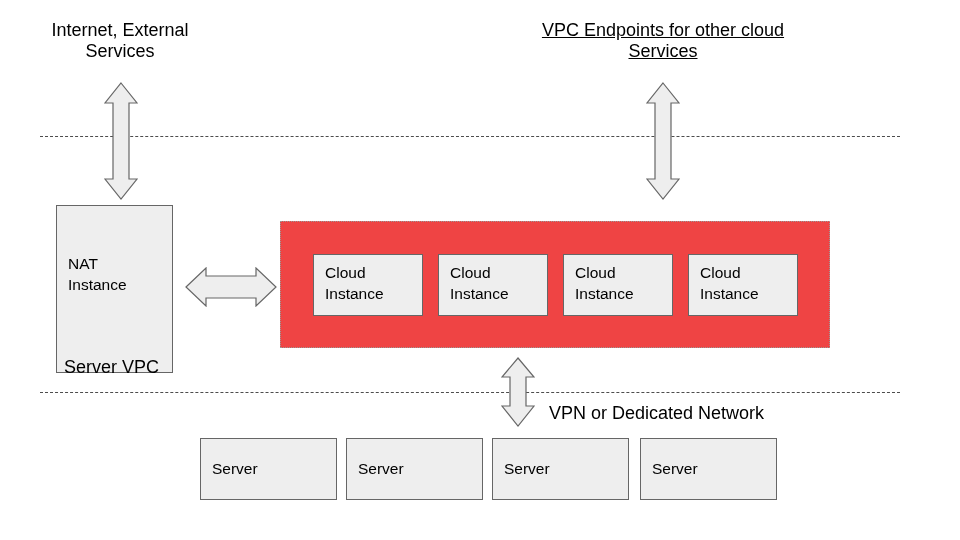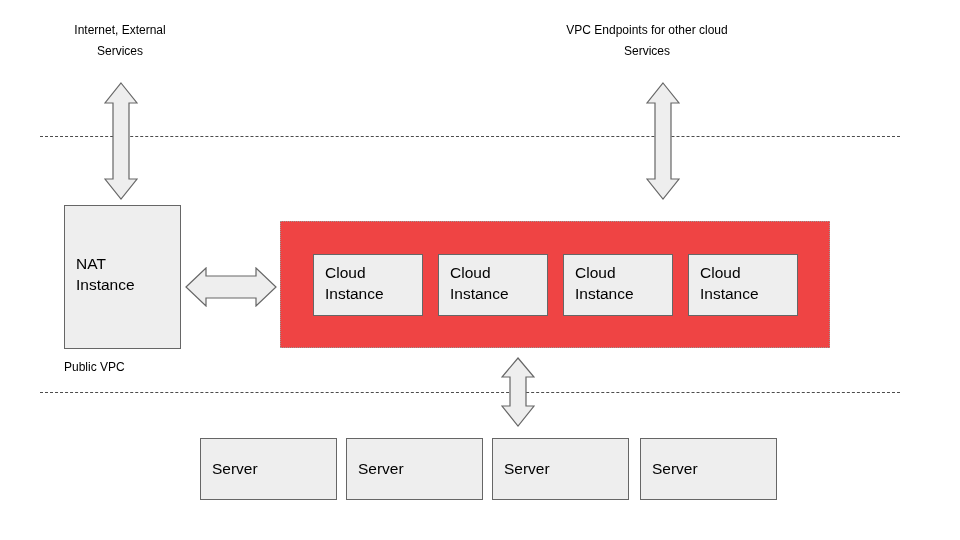--- a/index.html
+++ b/index.html
@@ -11,21 +11,21 @@
     position: relative;
     width: 960px;
     height: 540px;
     background: #ffffff;
     font-family: "Liberation Sans", sans-serif;
     color: #000000;
     overflow: hidden;
   }
   .txt {
     position: absolute;
-    font-size: 12px;
+    font-size: 18px;
     line-height: 21px;
     color: #000000;
     white-space: pre-line;
   }
   .txt.center { text-align: center; }
   .txt.left { text-align: left; }
 
   
   .box {
     position: absolute;
@@ -64,46 +64,46 @@
   .arrow svg { display: block; }
 </style>
 </head>
 <body>
 
 <div id="canvas">
 
   <div class="txt center" style="left:25px; top:20px; width:190px;">Internet, External
 Services</div>
 
-  <div class="txt center" style="left:502px; top:20px; width:290px;">VPC Endpoints for other cloud
+  <div class="txt center" style="left:518px; top:20px; width:290px;text-decoration:underline;">VPC Endpoints for other cloud
 Services</div>
 
   <div class="sep" style="left:40px; top:136px; width:860px;"></div>
 
   <div class="sep" style="left:40px; top:392px; width:860px;"></div>
 
   <div class="arrow" style="left:104px; top:82px;">
     <svg width="34" height="118" viewBox="0 0 34 118">
       <polygon points="17,1 33,21 25,21 25,97 33,97 17,117 1,97 9,97 9,21 1,21" fill="#eeeeee" stroke="#666666" stroke-width="1.2" stroke-linejoin="miter"></polygon>
     </svg>
   </div>
 
   <div class="arrow" style="left:646px; top:82px;">
     <svg width="34" height="118" viewBox="0 0 34 118">
       <polygon points="17,1 33,21 25,21 25,97 33,97 17,117 1,97 9,97 9,21 1,21" fill="#eeeeee" stroke="#666666" stroke-width="1.2" stroke-linejoin="miter"></polygon>
     </svg>
   </div>
 
 
-  <div class="box" style="left:64px; top:205px; width:117px; height:144px;">
+  <div class="box" style="left:56px; top:205px; width:117px; height:168px;">
     <span class="box-label" style="top:47px;">NAT
 Instance</span>
   </div>
 
-  <div class="txt left" style="left:64px; top:357px; width:160px;">Public VPC</div>
+  <div class="txt left" style="left:64px; top:357px; width:160px;">Server VPC</div>
 
   <div class="arrow" style="left:185px; top:267px;">
     <svg width="92" height="40" viewBox="0 0 92 40">
       <polygon points="1,20 21,1 21,9 71,9 71,1 91,20 71,39 71,31 21,31 21,39" fill="#eeeeee" stroke="#666666" stroke-width="1.2" stroke-linejoin="miter"></polygon>
     </svg>
   </div>
 
   <div class="cluster" style="left:280px; top:221px; width:550px; height:127px;">
 
     <div class="box" style="left:32px; top:32px; width:110px; height:62px;">
@@ -127,20 +127,21 @@
     </div>
   </div>
 
 
   <div class="arrow" style="left:501px; top:357px;">
     <svg width="34" height="70" viewBox="0 0 34 70">
       <polygon points="17,1 33,20 25,20 25,49 33,49 17,69 1,49 9,49 9,20 1,20" fill="#eeeeee" stroke="#666666" stroke-width="1.2" stroke-linejoin="miter"></polygon>
     </svg>
   </div>
 
+  <div class="txt left" style="left:549px; top:403px; width:300px;">VPN or Dedicated Network</div>
 
 
   <div class="box" style="left:200px; top:438px; width:137px; height:62px;">
     <span class="box-label" style="top:19px;">Server</span>
   </div>
 
   <div class="box" style="left:346px; top:438px; width:137px; height:62px;">
     <span class="box-label" style="top:19px;">Server</span>
   </div>
 

